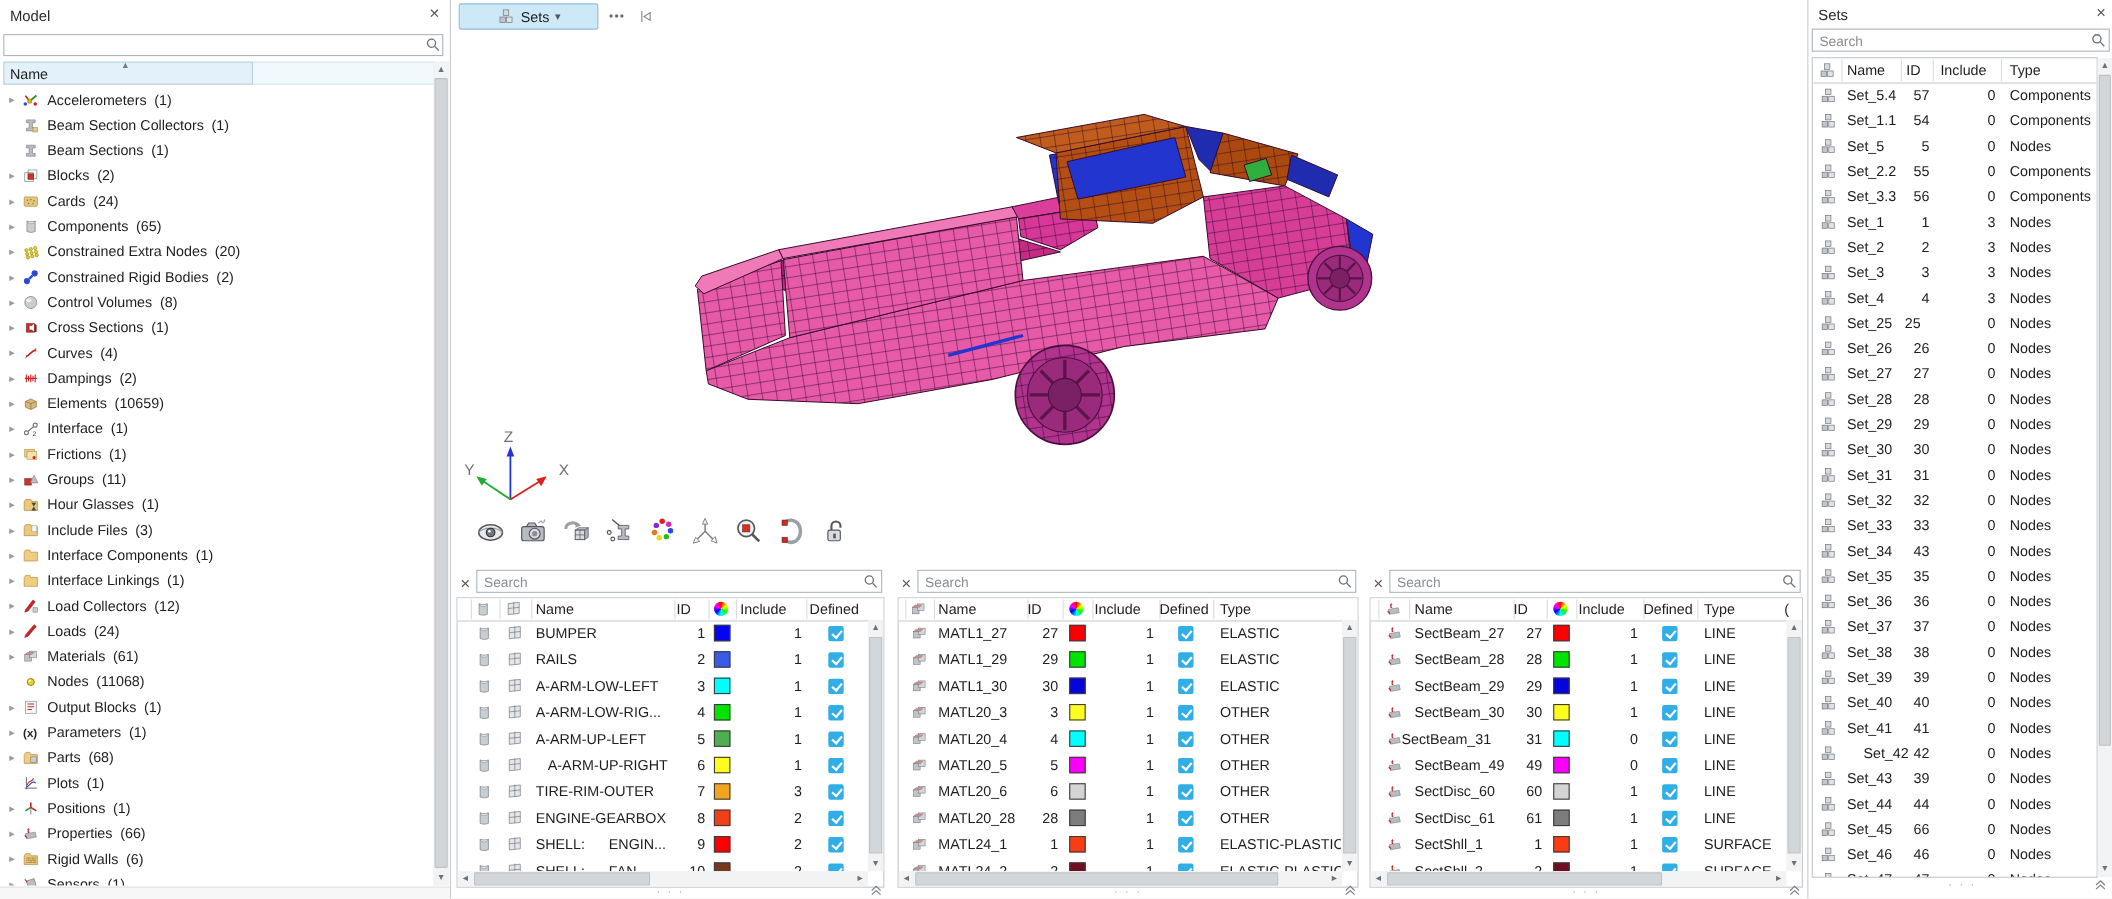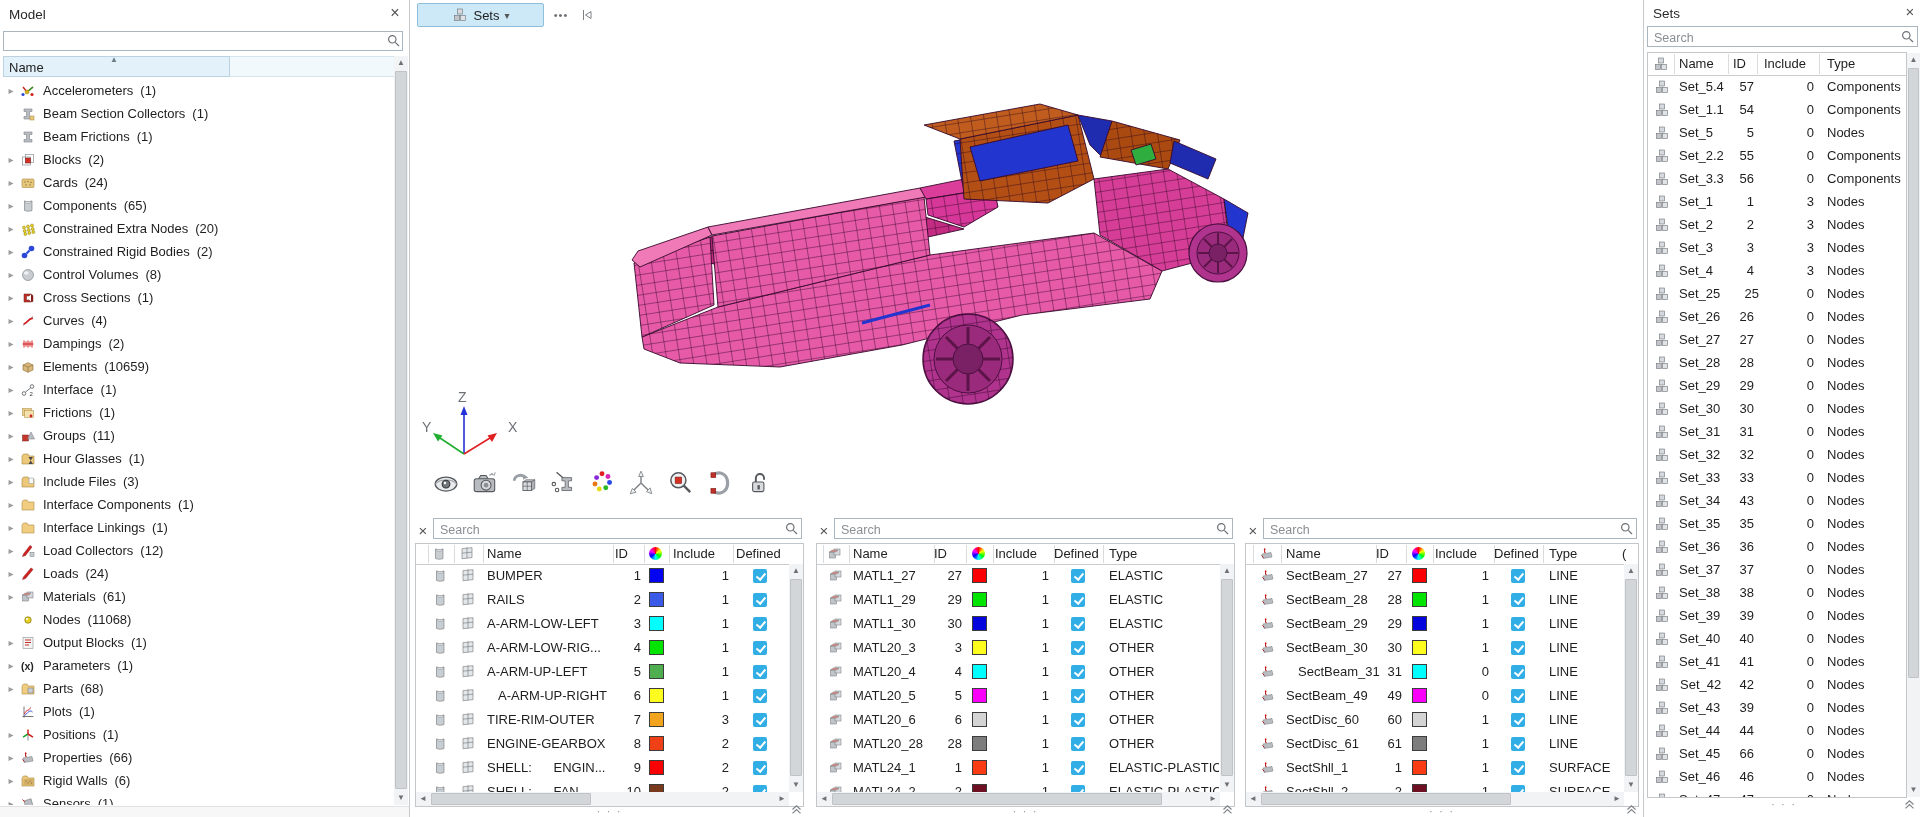--- a/index.html
+++ b/index.html
@@ -131,21 +131,21 @@
           <span class="tlabel">Beam Section Collectors</span>
           <span class="tcount">(1)</span>
         </div>
         <div class="titem">
           <span class="caret"></span>
           <span class="ic">
             <svg width="16" height="16" viewBox="0 0 16 16">
               <path d="M4 3h8v2.5H9.5v5H12V13H4v-2.5h2.5v-5H4z" fill="#b9bdc2" stroke="#7d8186" stroke-width=".6"></path>
             </svg>
           </span>
-          <span class="tlabel">Beam Frictions</span>
+          <span class="tlabel">Beam Sections</span>
           <span class="tcount">(1)</span>
         </div>
         <div class="titem">
           <span class="caret">▸</span>
           <span class="ic">
             <svg width="16" height="16" viewBox="0 0 16 16">
               <rect x="2.5" y="5" width="8" height="8" fill="none" stroke="#8a8f94" stroke-width=".7"></rect>
               <rect x="5.5" y="2.5" width="8" height="8" fill="none" stroke="#8a8f94" stroke-width=".7"></rect>
               <rect x="5.5" y="6" width="5" height="5" fill="#d43024" stroke="#701812" stroke-width=".5"></rect>
             </svg>
@@ -942,21 +942,21 @@
                 </svg></span><span class="dn" style="left:40px;width:86px">SectBeam_29</span><span class="dnum" style="left:126px;width:30px">29</span><span class="sw" style="left:166px;background:#0404dc"></span><span class="dnum" style="left:183px;width:60px">1</span><span class="cb" style="left:265px"></span><span class="dt" style="left:303px;width:74px">LINE</span></div>
             <div class="drow"><span class="ic" style="left:13px"><svg width="16" height="16" viewBox="0 0 16 16">
                   <path d="M3 8l9-1.5 1 4.5-9 1.5z" fill="#b9bdc2" stroke="#70757a" stroke-width=".5"></path>
                   <text x="4.5" y="7" font-size="7.5" font-weight="bold" fill="#c01818" font-family="Liberation Serif">t</text>
                   <path d="M2.5 9.5l2 2" stroke="#c01818" stroke-width="1"></path>
                 </svg></span><span class="dn" style="left:40px;width:86px">SectBeam_30</span><span class="dnum" style="left:126px;width:30px">30</span><span class="sw" style="left:166px;background:#fcfc1e"></span><span class="dnum" style="left:183px;width:60px">1</span><span class="cb" style="left:265px"></span><span class="dt" style="left:303px;width:74px">LINE</span></div>
             <div class="drow"><span class="ic" style="left:13px"><svg width="16" height="16" viewBox="0 0 16 16">
                   <path d="M3 8l9-1.5 1 4.5-9 1.5z" fill="#b9bdc2" stroke="#70757a" stroke-width=".5"></path>
                   <text x="4.5" y="7" font-size="7.5" font-weight="bold" fill="#c01818" font-family="Liberation Serif">t</text>
                   <path d="M2.5 9.5l2 2" stroke="#c01818" stroke-width="1"></path>
-                </svg></span><span class="dn" style="left:52px;width:86px">SectBeam_31</span><span class="dnum" style="left:126px;width:30px">31</span><span class="sw" style="left:166px;background:#00ffff"></span><span class="dnum" style="left:183px;width:60px">0</span><span class="cb" style="left:265px"></span><span class="dt" style="left:303px;width:74px">LINE</span></div>
+                </svg></span><span class="dn" style="left:28px;width:86px">SectBeam_31</span><span class="dnum" style="left:126px;width:30px">31</span><span class="sw" style="left:166px;background:#00ffff"></span><span class="dnum" style="left:183px;width:60px">0</span><span class="cb" style="left:265px"></span><span class="dt" style="left:303px;width:74px">LINE</span></div>
             <div class="drow"><span class="ic" style="left:13px"><svg width="16" height="16" viewBox="0 0 16 16">
                   <path d="M3 8l9-1.5 1 4.5-9 1.5z" fill="#b9bdc2" stroke="#70757a" stroke-width=".5"></path>
                   <text x="4.5" y="7" font-size="7.5" font-weight="bold" fill="#c01818" font-family="Liberation Serif">t</text>
                   <path d="M2.5 9.5l2 2" stroke="#c01818" stroke-width="1"></path>
                 </svg></span><span class="dn" style="left:40px;width:86px">SectBeam_49</span><span class="dnum" style="left:126px;width:30px">49</span><span class="sw" style="left:166px;background:#fa00fa"></span><span class="dnum" style="left:183px;width:60px">0</span><span class="cb" style="left:265px"></span><span class="dt" style="left:303px;width:74px">LINE</span></div>
             <div class="drow"><span class="ic" style="left:13px"><svg width="16" height="16" viewBox="0 0 16 16">
                   <path d="M3 8l9-1.5 1 4.5-9 1.5z" fill="#b9bdc2" stroke="#70757a" stroke-width=".5"></path>
                   <text x="4.5" y="7" font-size="7.5" font-weight="bold" fill="#c01818" font-family="Liberation Serif">t</text>
                   <path d="M2.5 9.5l2 2" stroke="#c01818" stroke-width="1"></path>
                 </svg></span><span class="dn" style="left:40px;width:86px">SectDisc_60</span><span class="dnum" style="left:126px;width:30px">60</span><span class="sw" style="left:166px;background:#d4d4d4"></span><span class="dnum" style="left:183px;width:60px">1</span><span class="cb" style="left:265px"></span><span class="dt" style="left:303px;width:74px">LINE</span></div>
@@ -1164,21 +1164,21 @@
             <span class="ic" style="left:5px">
               <svg width="16" height="16" viewBox="0 0 16 16">
                 <g stroke="#6b7075" stroke-width=".6">
                   <rect x="5.5" y="2" width="5" height="5" fill="#d6dade"></rect>
                   <rect x="2.5" y="8.5" width="5" height="5" fill="#c2c6cb"></rect>
                   <rect x="8.5" y="8.5" width="5" height="5" fill="#e0e3e6"></rect>
                 </g>
               </svg>
             </span>
             <span class="dn" style="left:31px;width:50px">Set_25</span>
-            <span class="dnum" style="left:81px;width:30px">25</span>
+            <span class="dnum" style="left:68px;width:30px">25</span>
             <span class="dnum" style="left:106px;width:60px">0</span>
             <span class="dt" style="left:179px;width:78px">Nodes</span>
           </div>
           <div class="srow">
             <span class="ic" style="left:5px">
               <svg width="16" height="16" viewBox="0 0 16 16">
                 <g stroke="#6b7075" stroke-width=".6">
                   <rect x="5.5" y="2" width="5" height="5" fill="#d6dade"></rect>
                   <rect x="2.5" y="8.5" width="5" height="5" fill="#c2c6cb"></rect>
                   <rect x="8.5" y="8.5" width="5" height="5" fill="#e0e3e6"></rect>
@@ -1418,21 +1418,21 @@
           <div class="srow">
             <span class="ic" style="left:5px">
               <svg width="16" height="16" viewBox="0 0 16 16">
                 <g stroke="#6b7075" stroke-width=".6">
                   <rect x="5.5" y="2" width="5" height="5" fill="#d6dade"></rect>
                   <rect x="2.5" y="8.5" width="5" height="5" fill="#c2c6cb"></rect>
                   <rect x="8.5" y="8.5" width="5" height="5" fill="#e0e3e6"></rect>
                 </g>
               </svg>
             </span>
-            <span class="dn" style="left:32px;width:50px">Set_42</span>
+            <span class="dn" style="left:46px;width:50px">Set_42</span>
             <span class="dnum" style="left:76px;width:30px">42</span>
             <span class="dnum" style="left:106px;width:60px">0</span>
             <span class="dt" style="left:179px;width:78px">Nodes</span>
           </div>
           <div class="srow">
             <span class="ic" style="left:5px">
               <svg width="16" height="16" viewBox="0 0 16 16">
                 <g stroke="#6b7075" stroke-width=".6">
                   <rect x="5.5" y="2" width="5" height="5" fill="#d6dade"></rect>
                   <rect x="2.5" y="8.5" width="5" height="5" fill="#c2c6cb"></rect>

